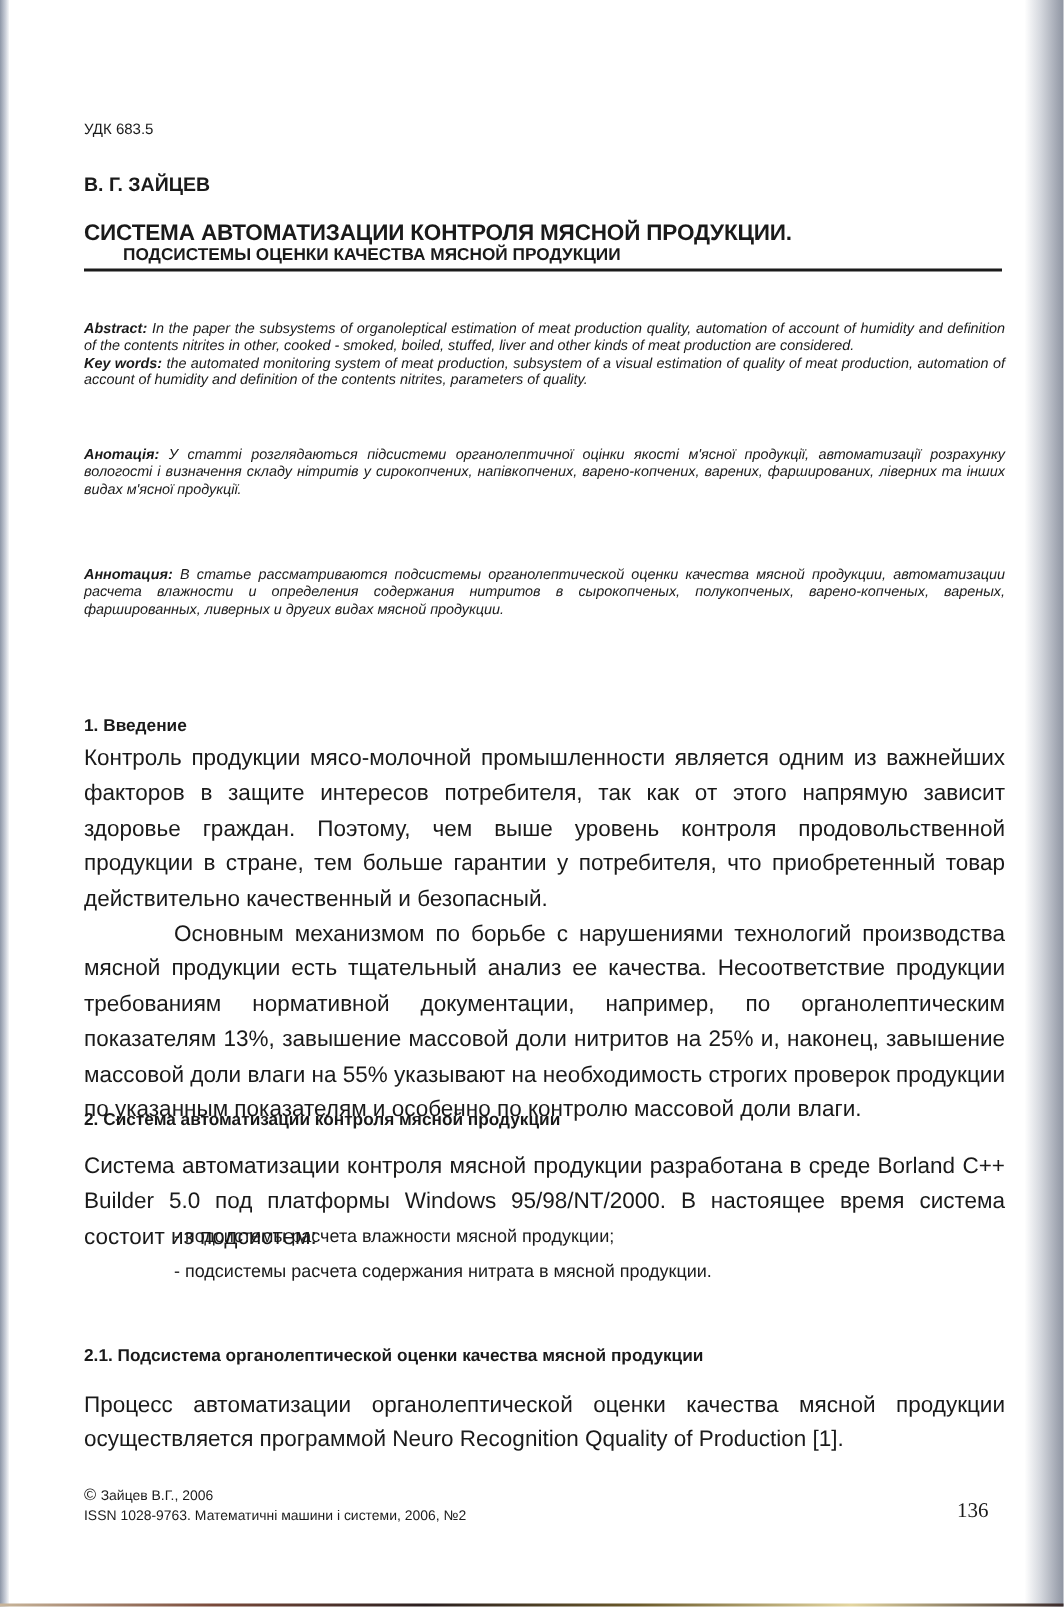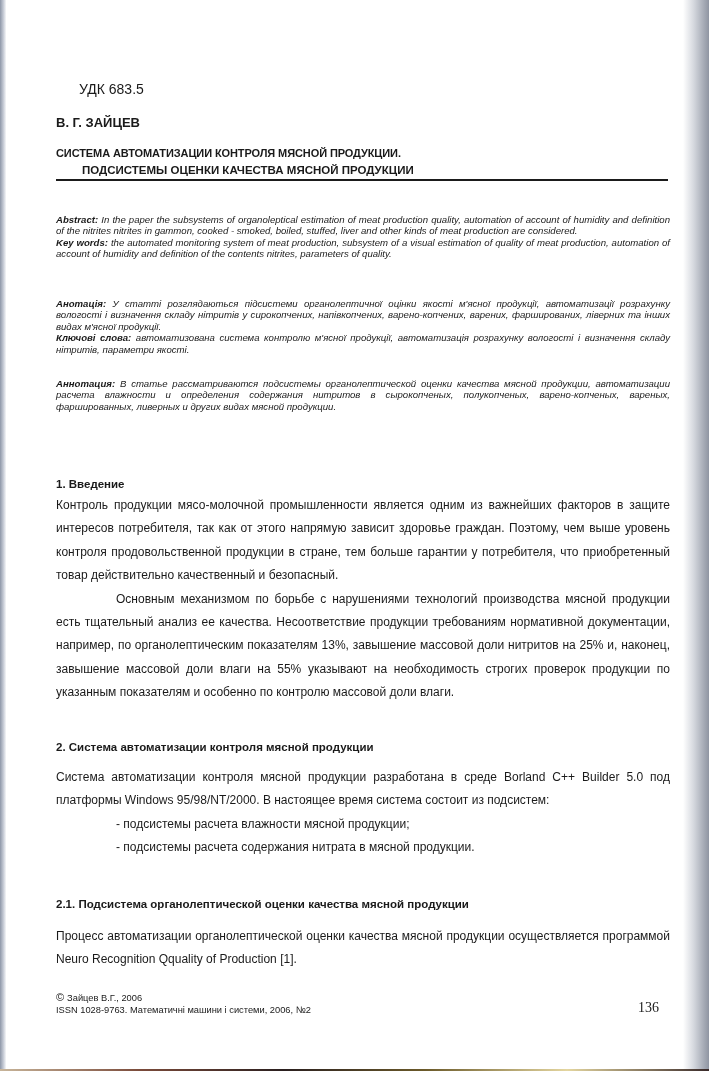--- a/index.html
+++ b/index.html
@@ -15,40 +15,40 @@
   }
   .scan-right {
     position: absolute; right: 0; top: 0; width: 26px; height: 1071px;
     background: linear-gradient(to right, #ffffff, #d6d9df 40%, #a6abb6 80%, #8f95a2);
   }
   .scan-bottom {
     position: absolute; left: 0; bottom: 0; width: 709px; height: 2px;
     background: linear-gradient(to right, #c8b59a, #7a4a3a, #2a1f1f, #6b5a2a, #e4d6a0, #3a2a2a);
   }
   .page { position: absolute; left: 56px; top: 0; width: 614px; }
-  .udk { position: absolute; top: 81px; left: 0; font-size: 14px; margin-left: 23px; }
+  .udk { position: absolute; top: 81px; left: 0; font-size: 10px; }
   .author { position: absolute; top: 115px; left: 0; font-size: 13px; font-weight: bold; }
-  .title1 { position: absolute; top: 147px; left: 0; font-size: 11px; font-weight: bold; letter-spacing: -0.1px; }
+  .title1 { position: absolute; top: 147px; left: 0; font-size: 15px; font-weight: bold; letter-spacing: -0.1px; }
   .title2 { position: absolute; top: 164px; left: 0; font-size: 11.5px; font-weight: bold; margin-left: 26px; }
   .title-rule {
     position: absolute; top: 179px; left: 0; width: 612px; height: 2px; background: #1b1b1b;
   }
   .abs-block {
     position: absolute; left: 0; width: 614px;
     font-size: 9.6px; font-style: italic; line-height: 11.4px; text-align: justify;
   }
   .abs-block p { margin: 0; }
   .abs-block b { font-style: italic; }
   .abs-en { top: 214px; }
   .abs-ua { top: 298px; }
   .abs-ru { top: 378px; }
   .h1 { position: absolute; left: 0; font-size: 11.5px; font-weight: bold; }
   .body-text {
     position: absolute; left: 0; width: 614px;
-    font-size: 12px; line-height: 23.4px; text-align: justify;
+    font-size: 15px; line-height: 23.4px; text-align: justify;
   }
   .body-text p { margin: 0; }
   .indent { text-indent: 60px; }
   .list { position: absolute; left: 60px; font-size: 12px; line-height: 23.4px; }
   .list div { white-space: nowrap; }
   .footer-copy { position: absolute; top: 991px; left: 0; font-size: 9.3px; }
   .footer-issn { position: absolute; top: 1005px; left: 0; font-size: 9.3px; }
   .page-num {
     position: absolute; top: 1000px; left: 582px;
     font-family: "Liberation Serif", serif; font-size: 14px;
@@ -64,27 +64,26 @@
 
 <div class="page">
 
   <div class="udk">УДК 683.5</div>
   <div class="author">В. Г. ЗАЙЦЕВ</div>
   <div class="title1">СИСТЕМА АВТОМАТИЗАЦИИ КОНТРОЛЯ МЯСНОЙ ПРОДУКЦИИ.</div>
   <div class="title2">ПОДСИСТЕМЫ ОЦЕНКИ КАЧЕСТВА МЯСНОЙ ПРОДУКЦИИ</div>
   <div class="title-rule"></div>
 
   <div class="abs-block abs-en">
-    <p><b>Abstract:</b><span> In the paper the subsystems of organoleptical estimation  of meat production quality, automation of account of humidity and definition of the nitrites nitrites  in gammon, cooked - smoked, boiled, stuffed, liver and other kinds of meat production are considered.</span></p>
+    <p><b>Abstract:</b><span> In the paper the subsystems of organoleptical estimation  of meat production quality, automation of account of humidity and definition of the contents nitrites  in other, cooked - smoked, boiled, stuffed, liver and other kinds of meat production are considered.</span></p>
     <p><b>Key words:</b><span> the automated monitoring system of meat production, subsystem of a visual estimation of quality of meat production, automation of account of humidity and definition of the contents nitrites, parameters of quality.</span></p>
   </div>
 
   <div class="abs-block abs-ua">
     <p><b>Анотація:</b><span> У статті розглядаються підсистеми органолептичної оцінки якості м'ясної продукції, автоматизації розрахунку вологості і визначення складу нітритів у сирокопчених, напівкопчених, варено-копчених, варених, фаршированих, ліверних та інших видах м'ясної продукції.</span></p>
-    <p><b>Ключові слова:</b><span> автоматизована система контролю м'ясної продукції, автоматизація розрахунку вологості і визначення складу нітритів, параметри якості.</span></p>
   </div>
 
   <div class="abs-block abs-ru">
     <p><b>Аннотация:</b><span> В статье рассматриваются подсистемы органолептической оценки качества мясной продукции, автоматизации расчета влажности и определения содержания нитритов в сырокопченых, полукопченых, варено-копченых, вареных, фаршированных, ливерных и других видах мясной продукции.</span></p>
   </div>
 
   <div class="h1" style="top:478px">1. Введение</div>
   <div class="body-text" style="top:494px">
     <p>Контроль продукции мясо-молочной промышленности  является  одним из важнейших факторов в защите интересов потребителя, так как от этого напрямую зависит здоровье граждан. Поэтому, чем выше уровень контроля продовольственной  продукции в стране, тем больше гарантии у потребителя, что приобретенный товар действительно качественный и безопасный.</p>
     <p class="indent">Основным механизмом по борьбе с нарушениями технологий производства мясной продукции есть тщательный анализ ее качества. Несоответствие продукции требованиям нормативной документации, например, по органолептическим показателям 13%, завышение массовой доли нитритов на 25% и, наконец, завышение массовой доли влаги на 55%  указывают на необходимость строгих проверок продукции по указанным показателям и особенно по контролю массовой доли влаги.</p>

